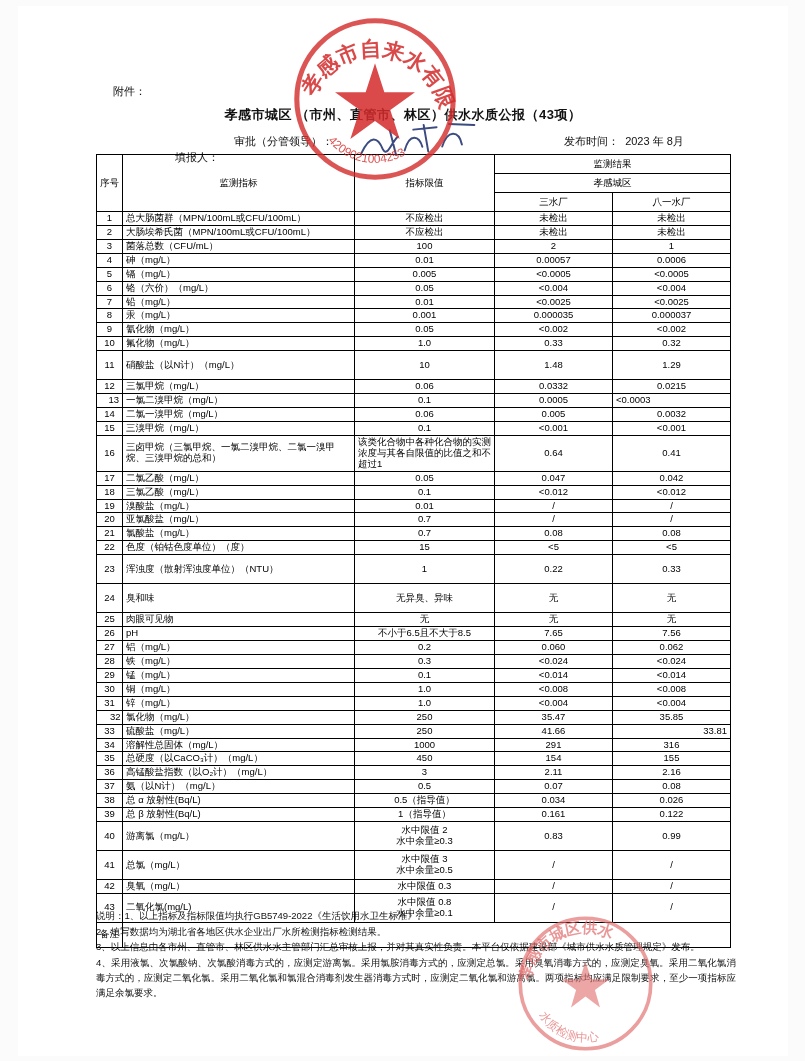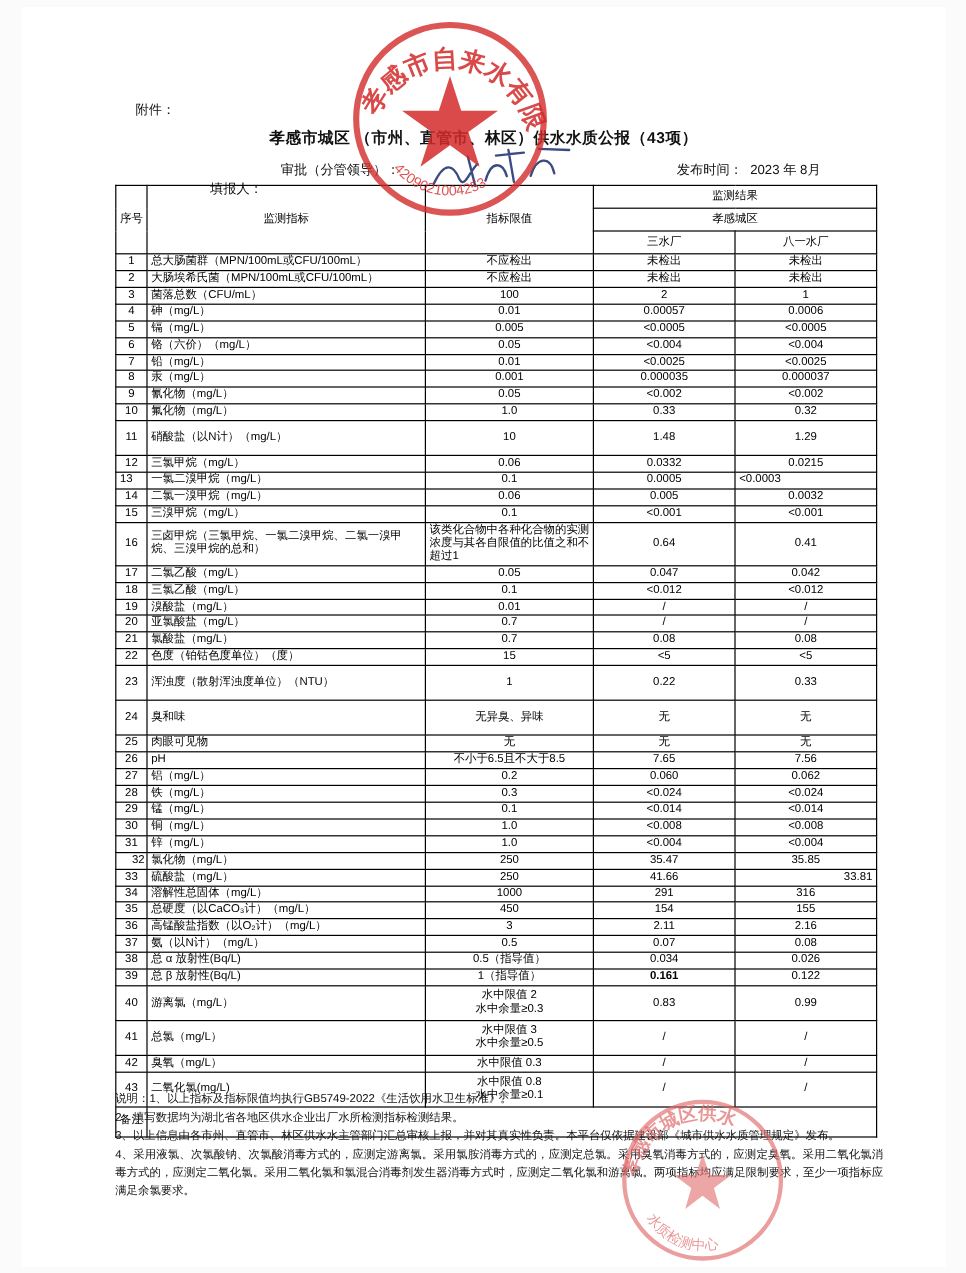--- a/index.html
+++ b/index.html
@@ -182,21 +182,21 @@
             <td class="c-r2" style="text-align: center;">1.29</td>
           </tr>
           <tr>
             <td class="c-no" style="text-align: center;">12</td>
             <td class="c-ind ind-cell">三氯甲烷（mg/L）</td>
             <td class="c-lim">0.06</td>
             <td class="c-r1" style="text-align: center;">0.0332</td>
             <td class="c-r2" style="text-align: center;">0.0215</td>
           </tr>
           <tr>
-            <td class="c-no" style="text-align: left; margin-left: 32px;">13</td>
+            <td class="c-no" style="text-align: right; margin-left: 32px;">13</td>
             <td class="c-ind ind-cell">一氯二溴甲烷（mg/L）</td>
             <td class="c-lim">0.1</td>
             <td class="c-r1" style="text-align: center;">0.0005</td>
             <td class="c-r2" style="text-align: left;">&lt;0.0003</td>
           </tr>
           <tr>
             <td class="c-no" style="text-align: center;">14</td>
             <td class="c-ind ind-cell">二氯一溴甲烷（mg/L）</td>
             <td class="c-lim">0.06</td>
             <td class="c-r1" style="text-align: center;">0.005</td>
@@ -367,21 +367,21 @@
             <td class="c-no" style="text-align: center;">38</td>
             <td class="c-ind ind-cell">总 α 放射性(Bq/L)</td>
             <td class="c-lim">0.5（指导值）</td>
             <td class="c-r1" style="text-align: center;">0.034</td>
             <td class="c-r2" style="text-align: center;">0.026</td>
           </tr>
           <tr>
             <td class="c-no" style="text-align: center;">39</td>
             <td class="c-ind ind-cell">总 β 放射性(Bq/L)</td>
             <td class="c-lim">1（指导值）</td>
-            <td class="c-r1" style="text-align: center; font-weight: bold;">0.161</td>
+            <td class="c-r1" style="text-align: center;">0.161</td>
             <td class="c-r2" style="text-align: center;">0.122</td>
           </tr>
           <tr class="row-tall">
             <td class="c-no" style="text-align: center;">40</td>
             <td class="c-ind ind-cell">游离氯（mg/L）</td>
             <td class="c-lim note-cell limit-multi" style="white-space: pre-line;">水中限值 2
 水中余量≥0.3</td>
             <td class="c-r1" style="text-align: center;">0.83</td>
             <td class="c-r2" style="text-align: center;">0.99</td>
           </tr>

